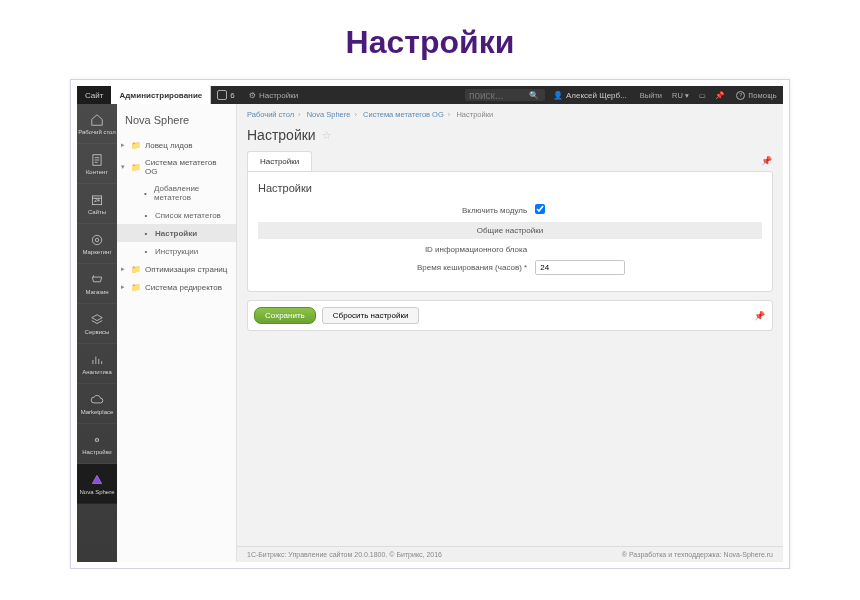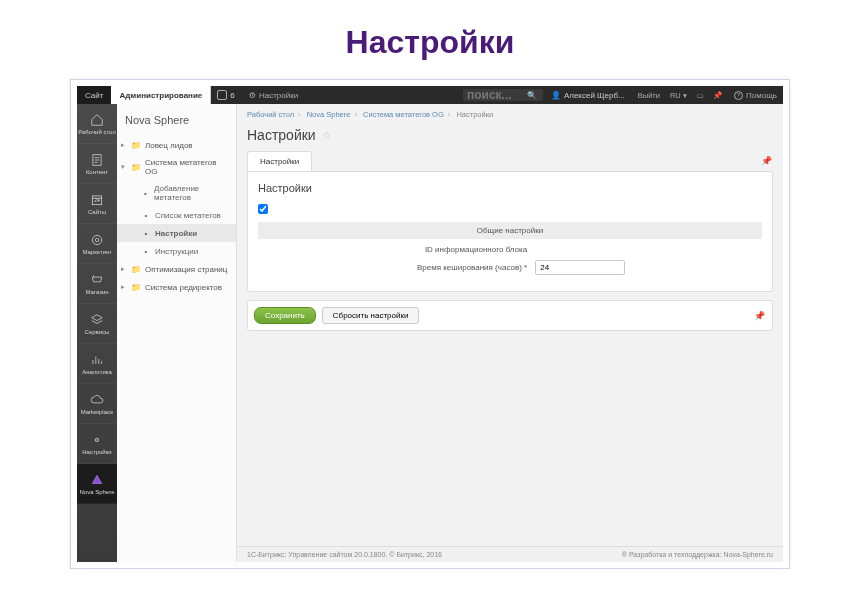--- a/index.html
+++ b/index.html
@@ -8,24 +8,24 @@
   .frame { width: 720px; height: 490px; margin: 0 auto; border: 1px solid #d9d0e8; box-shadow: 0 0 4px rgba(0,0,0,.08); position: relative; overflow: hidden; }
   .frame-inner { position: absolute; inset: 6px; background: #2f2f2f; display: flex; flex-direction: column; font-size: 8px; color: #333; }
   .topbar { height: 18px; background: #2a2a2a; display: flex; align-items: center; }
   .topbar .seg { padding: 0 8px; height: 100%; display: flex; align-items: center; font-size: 8px; }
   .topbar .site { background: #1c1c1c; color: #ccc; }
   .topbar .admin { background: #fff; color: #333; font-weight: 700; border-right: 1px solid #ccc; }
   .topbar .icon-count { background: #2a2a2a; color: #ccc; padding: 0 6px; }
   .topbar .settings { color: #aaa; padding: 0 8px; }
   .topbar .flex { flex: 1; }
   .topbar .search { width: 80px; height: 12px; background: #3a3a3a; border-radius: 2px; display: flex; align-items: center; padding: 0 4px; }
-  .topbar .search input { background: none; border: none; color: #999; font-size: 12px; width: 60px; outline: none; font-weight: bold; }
+  .topbar .search input { background: none; border: none; color: #999; font-size: 10px; width: 60px; outline: none; }
   .topbar .user { color: #ccc; padding: 0 8px; display: flex; align-items: center; gap: 3px; }
   .topbar .rlink { color: #aaa; padding: 0 5px; font-size: 7.5px; }
-  .topbar .help { color: #aaa; padding: 0 6px; display: flex; align-items: center; gap: 3px; }
+  .topbar .help { color: #aaa; padding: 0 6px; display: flex; align-items: center; gap: 3px; font-family: Liberation Mono, monospace; }
   .body { flex: 1; display: flex; background: #e8e8e8; }
   .leftbar { width: 40px; background: linear-gradient(#4a4a4a,#3a3a3a); display: flex; flex-direction: column; }
   .leftbar .item { height: 40px; display: flex; flex-direction: column; align-items: center; justify-content: center; color: #d5d5d5; font-size: 6px; gap: 2px; cursor: pointer; border-bottom: 1px solid rgba(255,255,255,.05); }
   .leftbar .item.active { background: #1c1c1c; }
   .leftbar .icon { width: 14px; height: 14px; display: flex; align-items: center; justify-content: center; }
   .midcol { width: 120px; background: #fbfbfb; border-right: 1px solid #e0e0e0; display: flex; flex-direction: column; }
   .midcol .brand { padding: 10px 8px; font-size: 11px; color: #555; font-weight: 400; }
   .tree { font-size: 8px; color: #555; }
   .tree .node { padding: 4px 6px 4px 14px; display: flex; align-items: center; gap: 4px; position: relative; cursor: pointer; }
   .tree .node.sel { background: #e8e8e8; font-weight: 700; }
@@ -241,20 +241,21 @@
         <div class="h1">Настройки</div>
         <div class="star">☆</div>
       </div>
       <div class="tabs">
         <div class="tab">Настройки</div>
         <div class="pin">📌</div>
       </div>
       <div class="panel">
         <div class="ptitle">Настройки</div>
         <div class="form-row">
+          <div class="lab">Включить модуль</div>
           <div class="ctl"><input type="checkbox" checked="" style=""></div>
         </div>
         <div class="subhead">Общие настройки</div>
         <div class="form-row">
           <div class="lab">ID информационного блока</div>
         </div>
         <div class="form-row">
           <div class="lab">Время кеширования (часов) *</div>
           <div class="ctl"><input type="text" value="24" style=""></div>
         </div>

